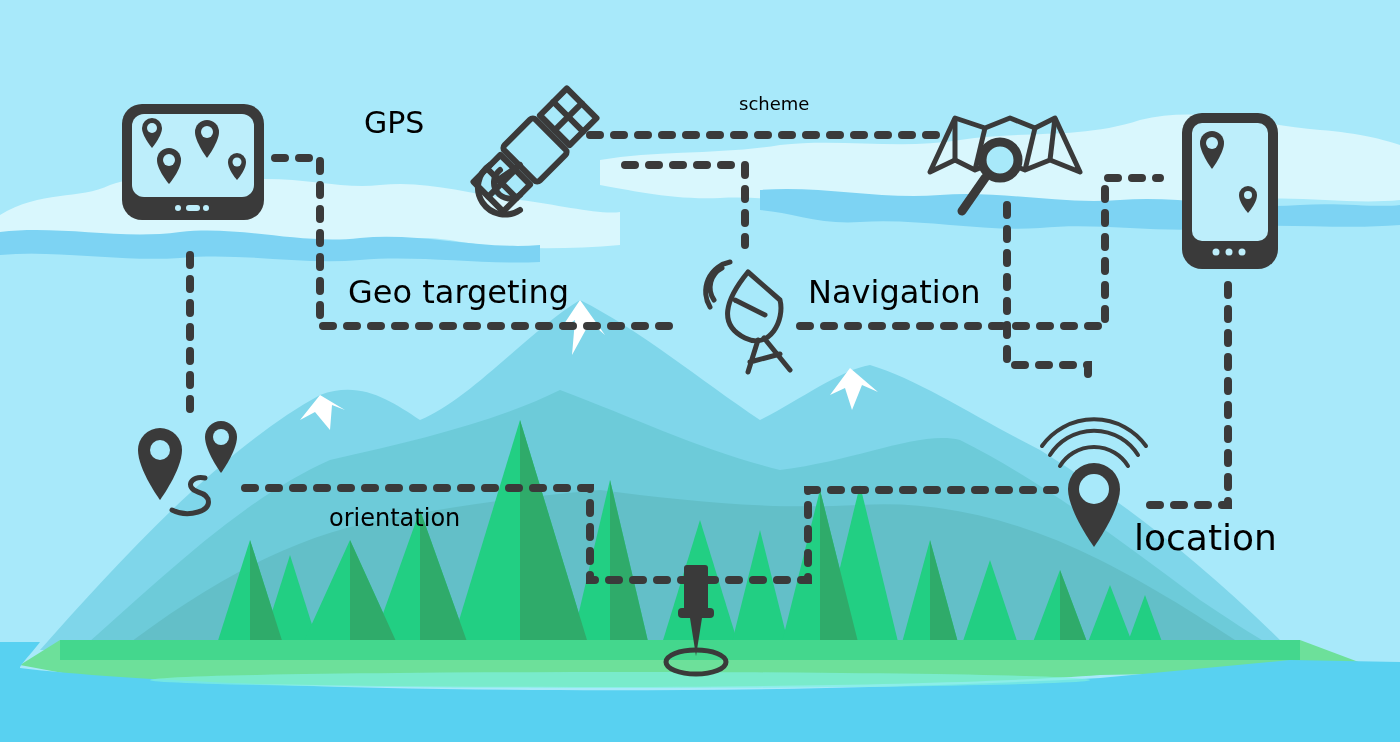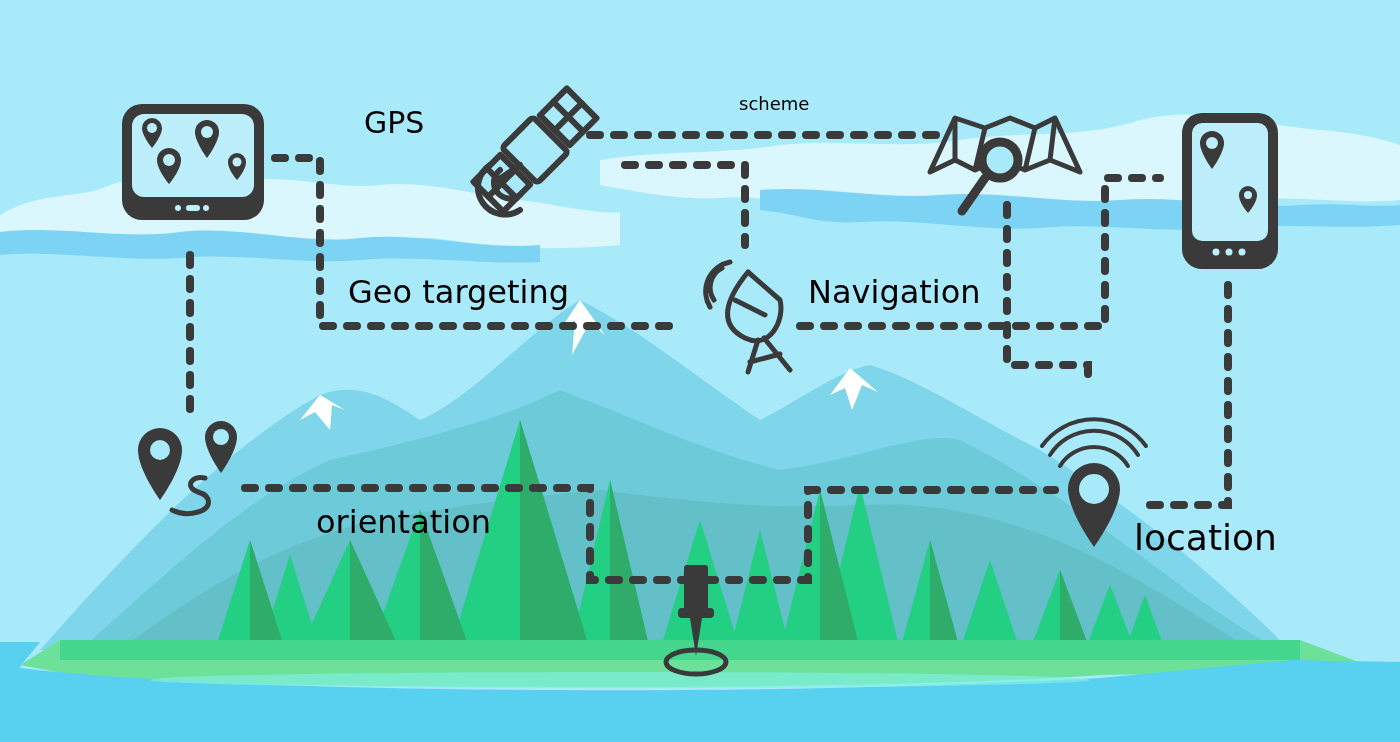--- a/index.html
+++ b/index.html
@@ -160,15 +160,15 @@
     <rect x="678" y="608" width="36" height="10" rx="4" fill="#3a3a3a"></rect>
     <polygon points="690,618 702,618 696,656" fill="#3a3a3a"></polygon>
     <ellipse cx="696" cy="662" rx="30" ry="12" fill="none" stroke="#3a3a3a" stroke-width="5"></ellipse>
   </g>
 </svg>
 
 <div class="lbl" style="left:364px;top:108px;font-size:30px;">GPS</div>
 <div class="lbl" style="left:739px;top:95px;font-size:18px;">scheme</div>
 <div class="lbl" style="left:348px;top:276px;font-size:32px;">Geo targeting</div>
 <div class="lbl" style="left:808px;top:276px;font-size:32px;">Navigation</div>
-<div class="lbl" style="left:316px;top:506px;font-size:32px;">orientation</div>
+<div class="lbl" style="left:329px;top:506px;font-size:24px;">orientation</div>
 <div class="lbl" style="left:1134px;top:520px;font-size:36px;">location</div>
 </div>
 
 </body></html>

